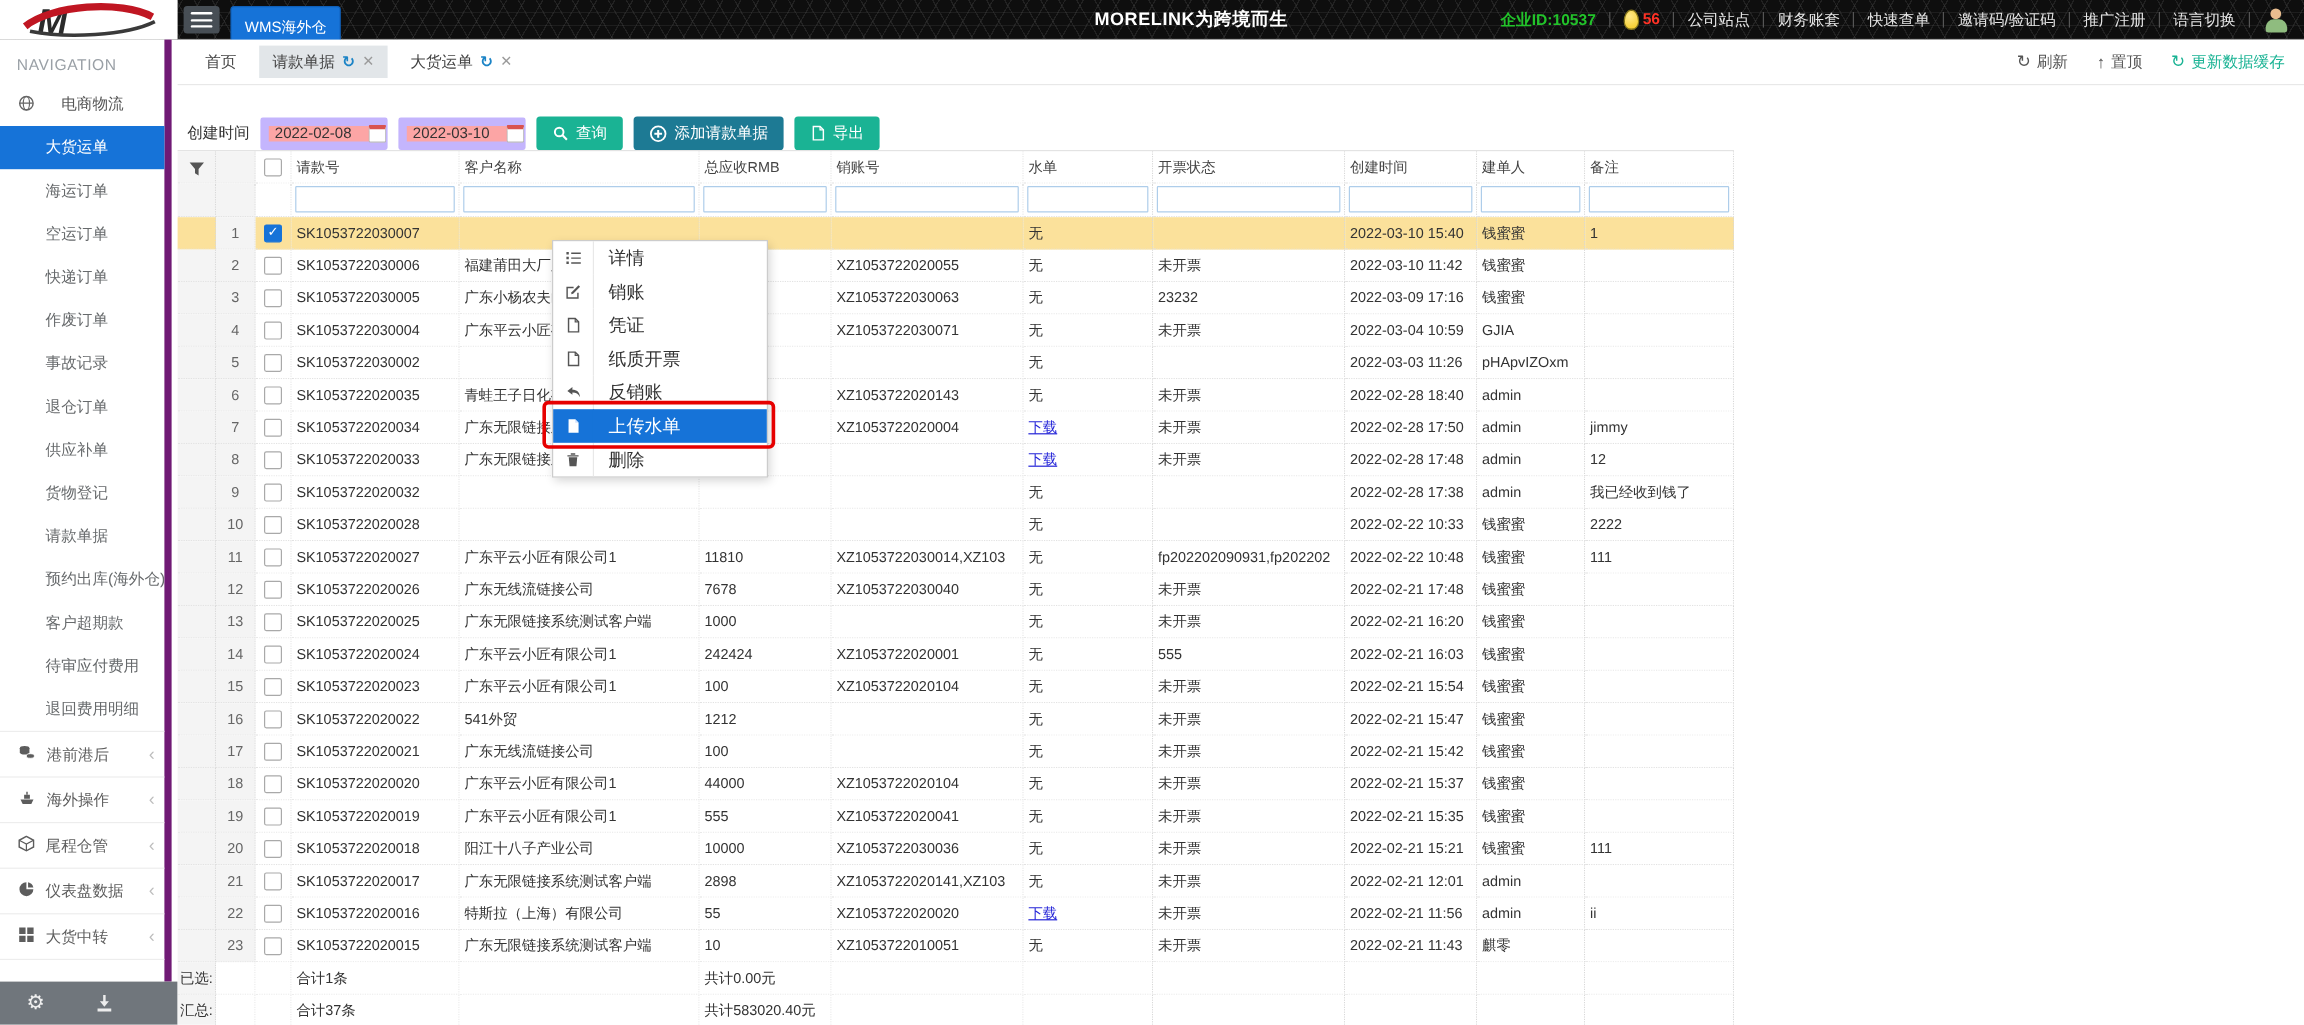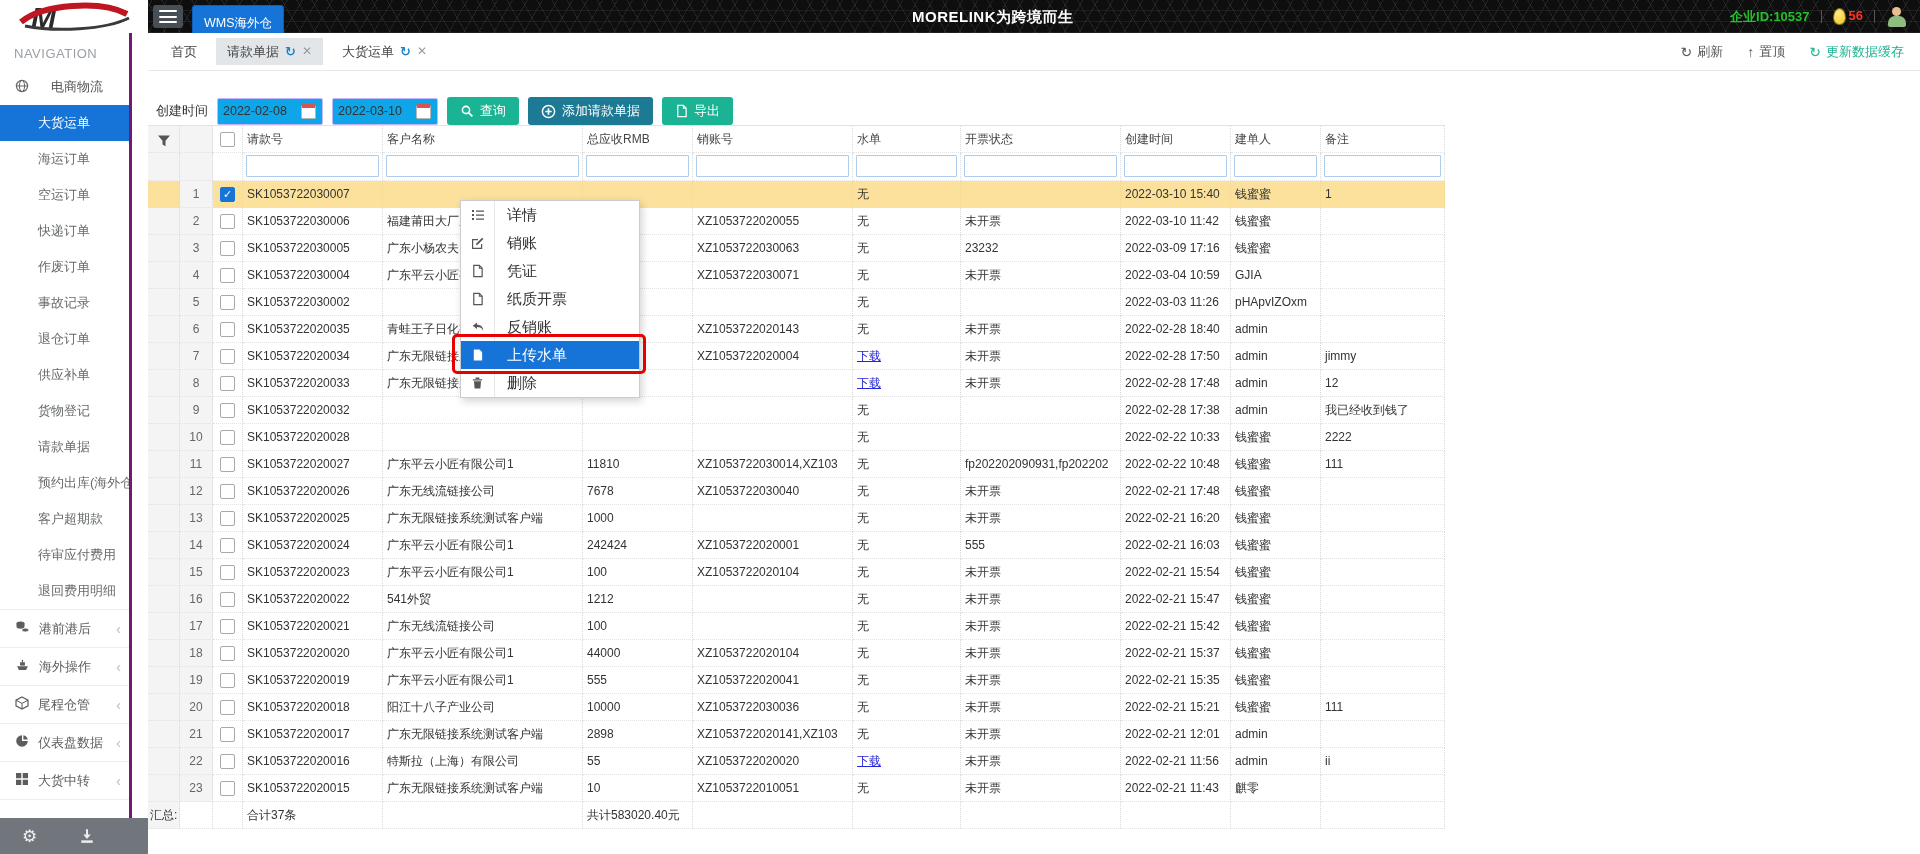--- a/index.html
+++ b/index.html
@@ -24,21 +24,21 @@
   .ent b{margin-left:0}
   .notice{display:flex;align-items:flex-start;gap:3px;cursor:pointer}
   .egg{width:13px;height:17px;background:radial-gradient(circle at 35% 30%,#ffe98a,#f2c71d);border:1px solid #8a7a1d;border-radius:50% 50% 48% 48%/58% 58% 42% 42%;display:inline-block}
   .cnt{color:#ff3226;font-weight:bold;font-size:13px}
   .tmenu-item{color:#e6e6e6;cursor:pointer;white-space:nowrap}
   .avatar{position:relative;width:22px;height:24px;display:inline-block;cursor:pointer}
   .avatar .head{position:absolute;left:6px;top:2px;width:9px;height:9px;border-radius:50%;background:#e9bd8f}
   .avatar .bodyp{position:absolute;left:2px;top:11px;width:18px;height:11px;border-radius:7px 7px 2px 2px;background:#8fbc7f}
 
   
-  .sidebar{position:absolute;left:0;top:33px;width:132px;height:785px;background:#fff;border-right:3px solid #701a75}
+  .sidebar{position:absolute;left:0;top:33px;width:143px;height:785px;background:#fff;border-right:6px solid #701a75}
   .nav-title{padding:13px 0 8px 14px;color:#9aa0a6;font-size:13px;letter-spacing:.5px}
   .group{height:36px;display:flex;align-items:center;gap:22px;padding-left:15px;color:#555;font-size:13px;cursor:pointer}
   .side-item{height:36px;line-height:36px;padding-left:38px;font-size:13px;color:#676a6c;cursor:pointer;white-space:nowrap;overflow:hidden}
   .side-item.active{background:var(--blue);color:#fff}
   .side-section{height:38px;display:flex;align-items:center;padding:0 8px 0 15px;border-top:1px solid #ededed;color:#5d5d5d;font-size:13px;gap:9px;cursor:pointer}
   .side-section .chev{margin-left:auto;color:#bdbdbd;font-size:15px}
   .side-bottom{position:absolute;left:0;top:818px;width:148px;height:36px;background:#70767c;display:flex;align-items:center;gap:42px;padding-left:22px}
   .gear{color:#f0f0f0;font-size:17px;cursor:pointer}
   .dlico{cursor:pointer;display:inline-flex}
 
@@ -49,21 +49,21 @@
   .tab.active{background:#e2e6e9}
   .tab .rf{color:#1c84c6;font-size:13px;font-weight:bold}
   .tab .cl{color:#9a9a9a;font-size:12px}
   .tab-actions{margin-left:auto;display:flex;gap:24px;padding-right:16px;font-size:13px;color:#555;align-items:center}
   .tact{display:flex;align-items:center;gap:5px;cursor:pointer;white-space:nowrap}
   .tact .ic{font-size:14px}
   .act-green{color:var(--green)}
 
   .toolbar{position:absolute;left:0;top:38px;width:100%;height:54px;display:flex;align-items:center;gap:9px;padding-left:8px;padding-top:26px}
   .date-label{font-size:13px;color:#333;white-space:nowrap}
-  .date-input{width:106px;height:27px;border:1px solid #c4b5fd;border-radius:2px;display:flex;align-items:center;padding:0 5px;gap:4px;background:#0ea5e9}
+  .date-input{width:106px;height:27px;border:7px solid #c4b5fd;border-radius:2px;display:flex;align-items:center;padding:0 5px;gap:4px;background:#fca5a5}
   .date-input input{border:none;outline:none;width:74px;font-size:12.5px;color:#333;font-family:inherit;background:transparent}
   .cal{width:15px;height:15px;border:1px solid #b7b7b7;border-top:4px solid #d9534f;border-radius:2px;background:#fff;display:inline-block;flex:none;cursor:pointer}
   .btn{height:28px;border:none;border-radius:3px;color:#fff;font-size:13px;display:inline-flex;align-items:center;gap:6px;padding:0 13px;cursor:pointer;font-family:inherit}
   .btn-green{background:var(--green)}
   .btn-teal{background:var(--teal)}
   .btn svg{flex:none}
 
   
   .grid{position:absolute;left:0;top:92px;width:1297px;border-top:1px solid #e3e3e3;font-size:12px}
   .trow{display:flex}
@@ -113,20 +113,34 @@
   <button class="wms-btn">WMS海外仓</button>
   <div class="brand">MORELINK为跨境而生</div>
   <div class="top-right">
     <span class="ent"><span>企业ID:</span><b>10537</b></span>
     <span class="tsep"></span>
     <span class="notice">
       <span class="egg"></span>
       <b class="cnt">56</b>
     </span>
     <span class="tsep"></span>
+    <span id="topMenu" style="display:flex;align-items:center;gap:11px">
+        <span class="tmenu-item">公司站点</span>
+        <span class="tsep"></span>
+        <span class="tmenu-item">财务账套</span>
+        <span class="tsep"></span>
+        <span class="tmenu-item">快速查单</span>
+        <span class="tsep"></span>
+        <span class="tmenu-item">邀请码/验证码</span>
+        <span class="tsep"></span>
+        <span class="tmenu-item">推广注册</span>
+        <span class="tsep"></span>
+        <span class="tmenu-item">语言切换</span>
+        <span class="tsep"></span>
+      </span>
     <span class="avatar">
         <i class="head"></i>
         <i class="bodyp"></i>
       </span>
   </div>
 </div>
 
 <div class="sidebar">
   <div class="nav-title">NAVIGATION</div>
   <div class="group">
@@ -670,20 +684,34 @@
           <div class="cell w4">广东无限链接系统测试客户端</div>
           <div class="cell w5">10</div>
           <div class="cell w6">XZ1053722010051</div>
           <div class="cell w7">无</div>
           <div class="cell w8">未开票</div>
           <div class="cell w9">2022-02-21 11:43</div>
           <div class="cell w10">麒零</div>
           <div class="cell w11"></div>
         </div>
       </div>
+    <div class="trow tfoot" id="gridFoot1">
+        <div class="cell w0 gutc">已选:</div>
+        <div class="cell w1 numc"></div>
+        <div class="cell w2 ckc"></div>
+        <div class="cell w3">合计1条</div>
+        <div class="cell w4"></div>
+        <div class="cell w5">共计0.00元</div>
+        <div class="cell w6"></div>
+        <div class="cell w7"></div>
+        <div class="cell w8"></div>
+        <div class="cell w9"></div>
+        <div class="cell w10"></div>
+        <div class="cell w11"></div>
+      </div>
     <div class="trow tfoot" id="gridFoot2">
         <div class="cell w0 gutc">汇总:</div>
         <div class="cell w1 numc"></div>
         <div class="cell w2 ckc"></div>
         <div class="cell w3">合计37条</div>
         <div class="cell w4"></div>
         <div class="cell w5">共计583020.40元</div>
         <div class="cell w6"></div>
         <div class="cell w7"></div>
         <div class="cell w8"></div>

